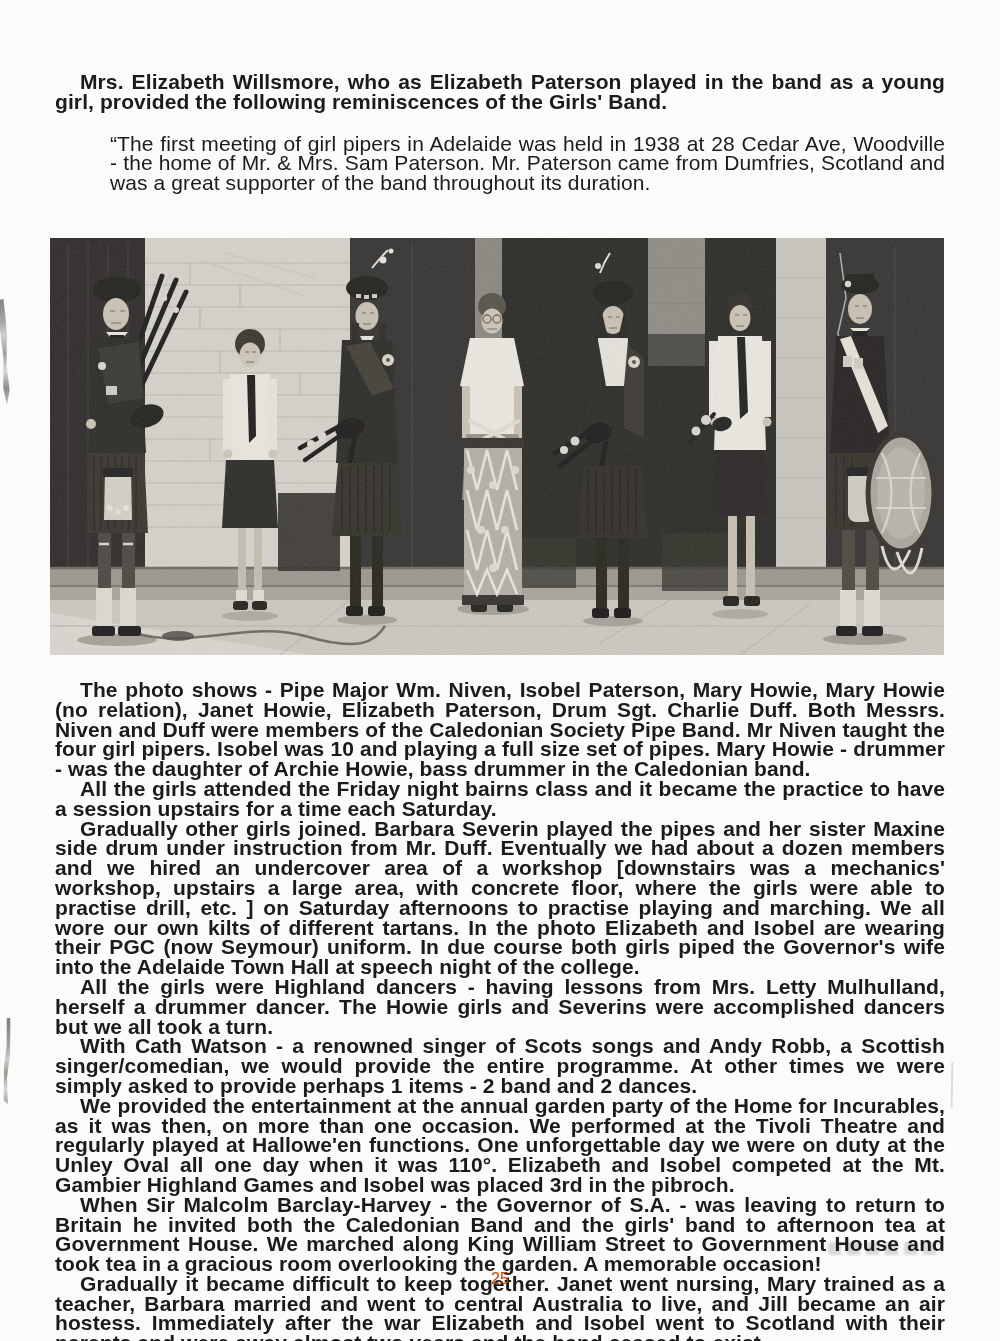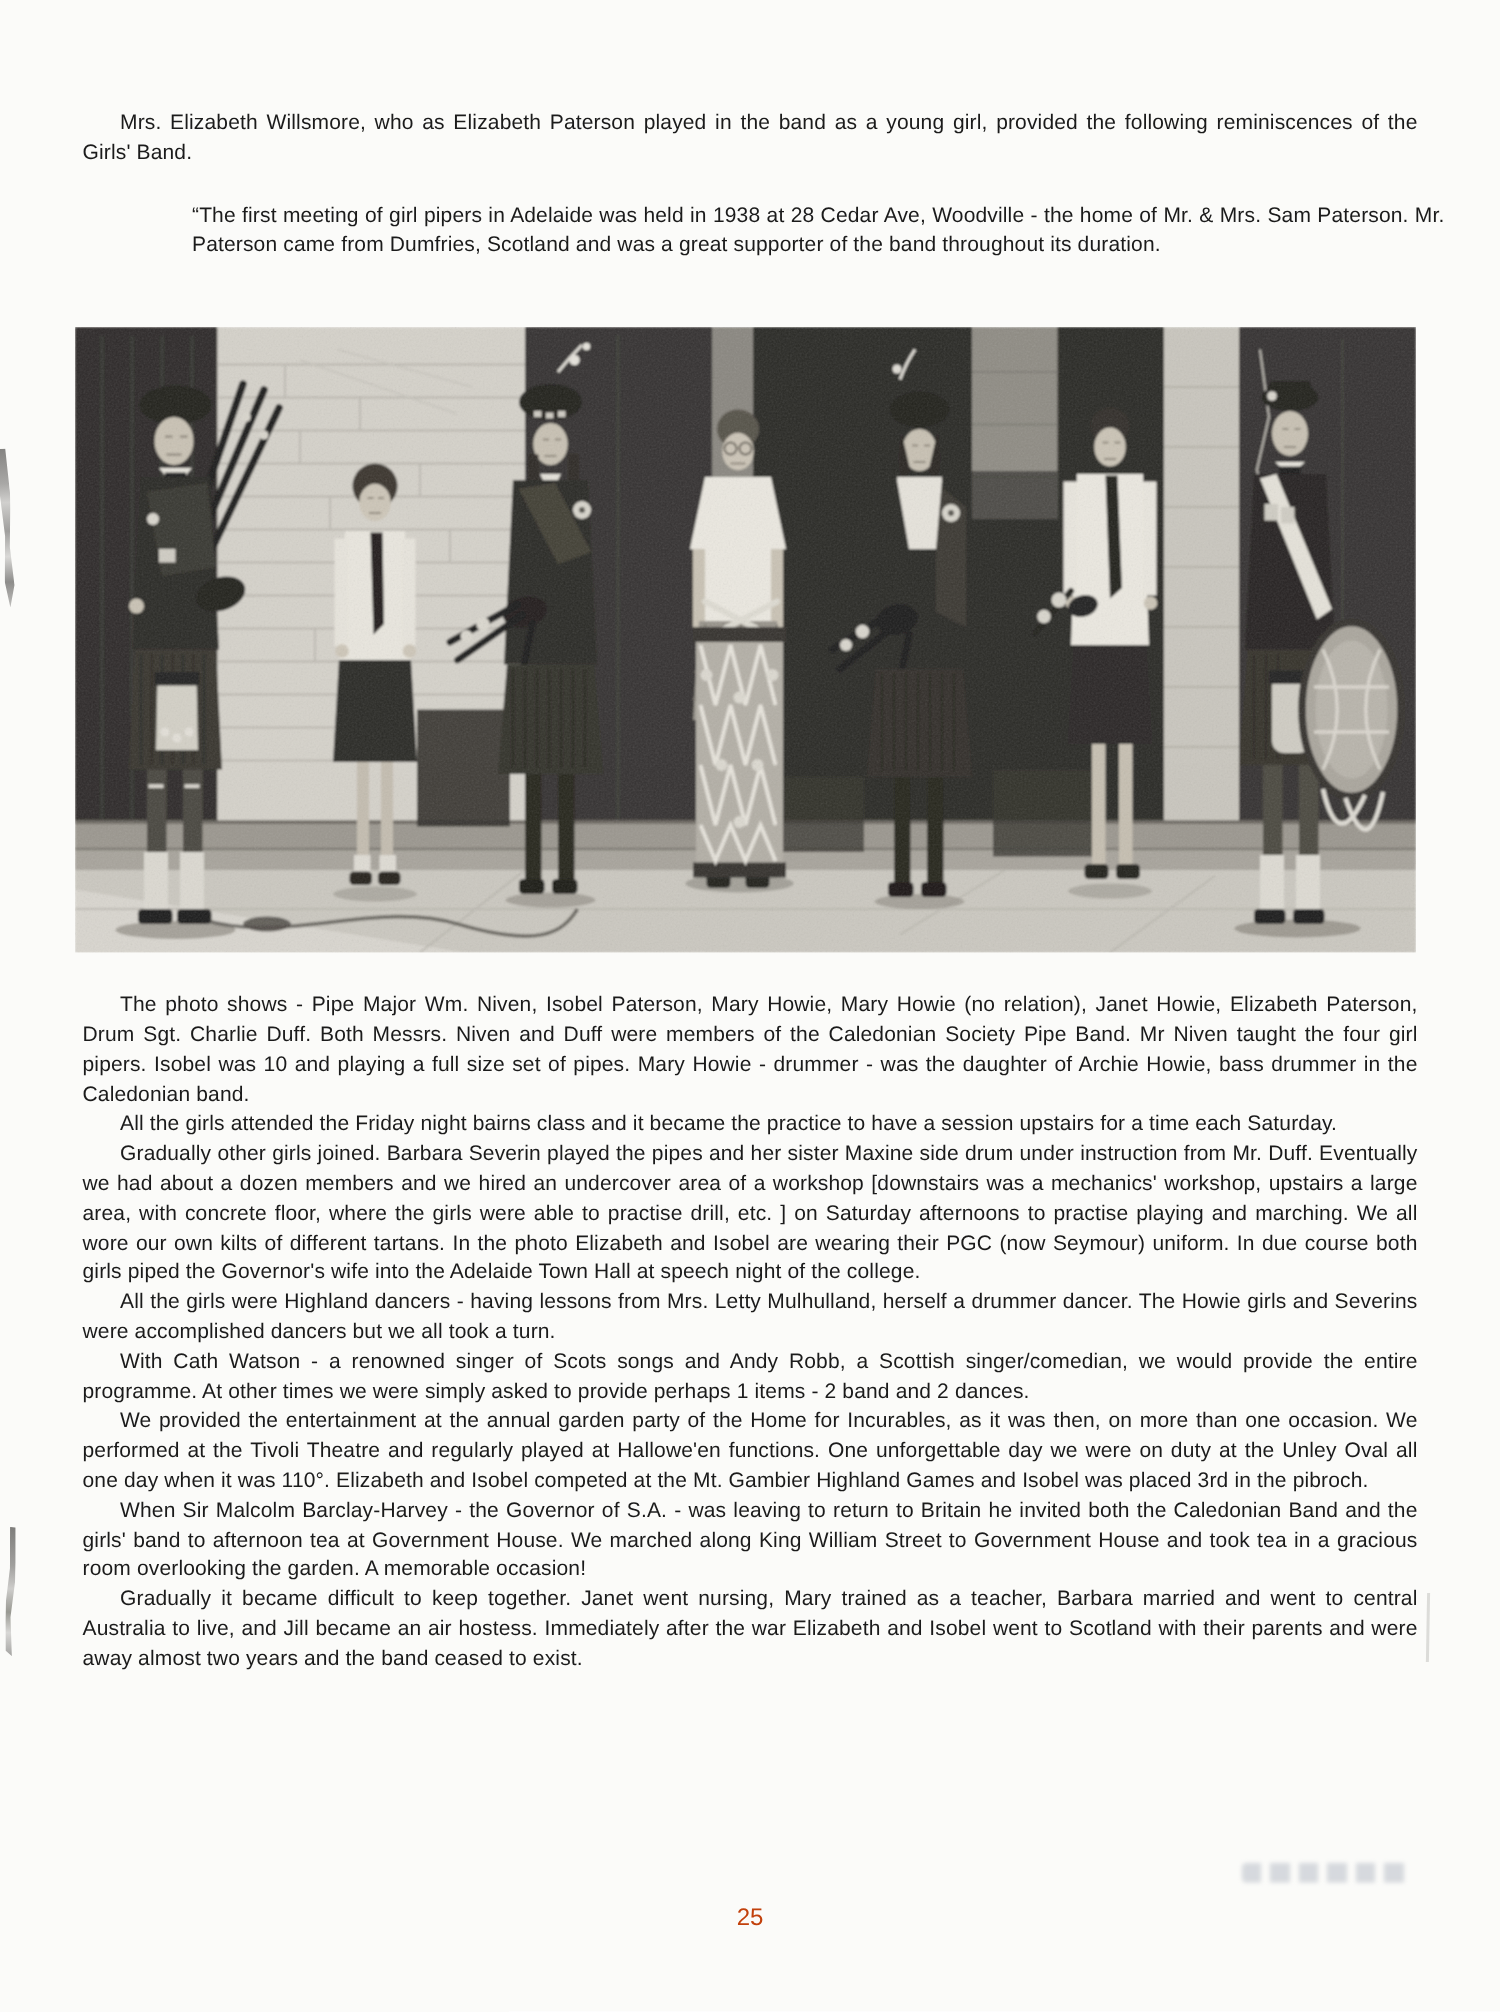--- a/index.html
+++ b/index.html
@@ -7,30 +7,31 @@
     position:relative;
     width:1000px;height:1341px;
     background:#fbfbf9;
     overflow:hidden;
     font-family:"Liberation Sans", sans-serif;
     color:#1b1b1b;
   }
   .content{position:absolute;left:55px;top:72px;width:890px;}
   .para{
     margin:0;
-    font-size:14px;
+    font-size:21px;
     line-height:19.8px;
     text-align:justify;
     text-indent:25px;
     letter-spacing:0.1px;
+    font-weight:bold;
   }
   .quote{
-    margin:22px 0 0 73px;
+    margin:22px 0 0 55px;
     width:835px;
-    font-size:14px;
+    font-size:21px;
     line-height:19.8px;
     text-align:justify;
     letter-spacing:0.1px;
   }
   .photo-fig{margin:45px 0 0 -5px;padding:0;width:894px;height:417px;}
   .photo-fig svg{display:block;}
   .after-photo{margin-top:25px;}
   .page-number{
     position:absolute;left:0;top:1270px;width:100%;
     text-align:center;font-size:16px;color:#c2410c;

